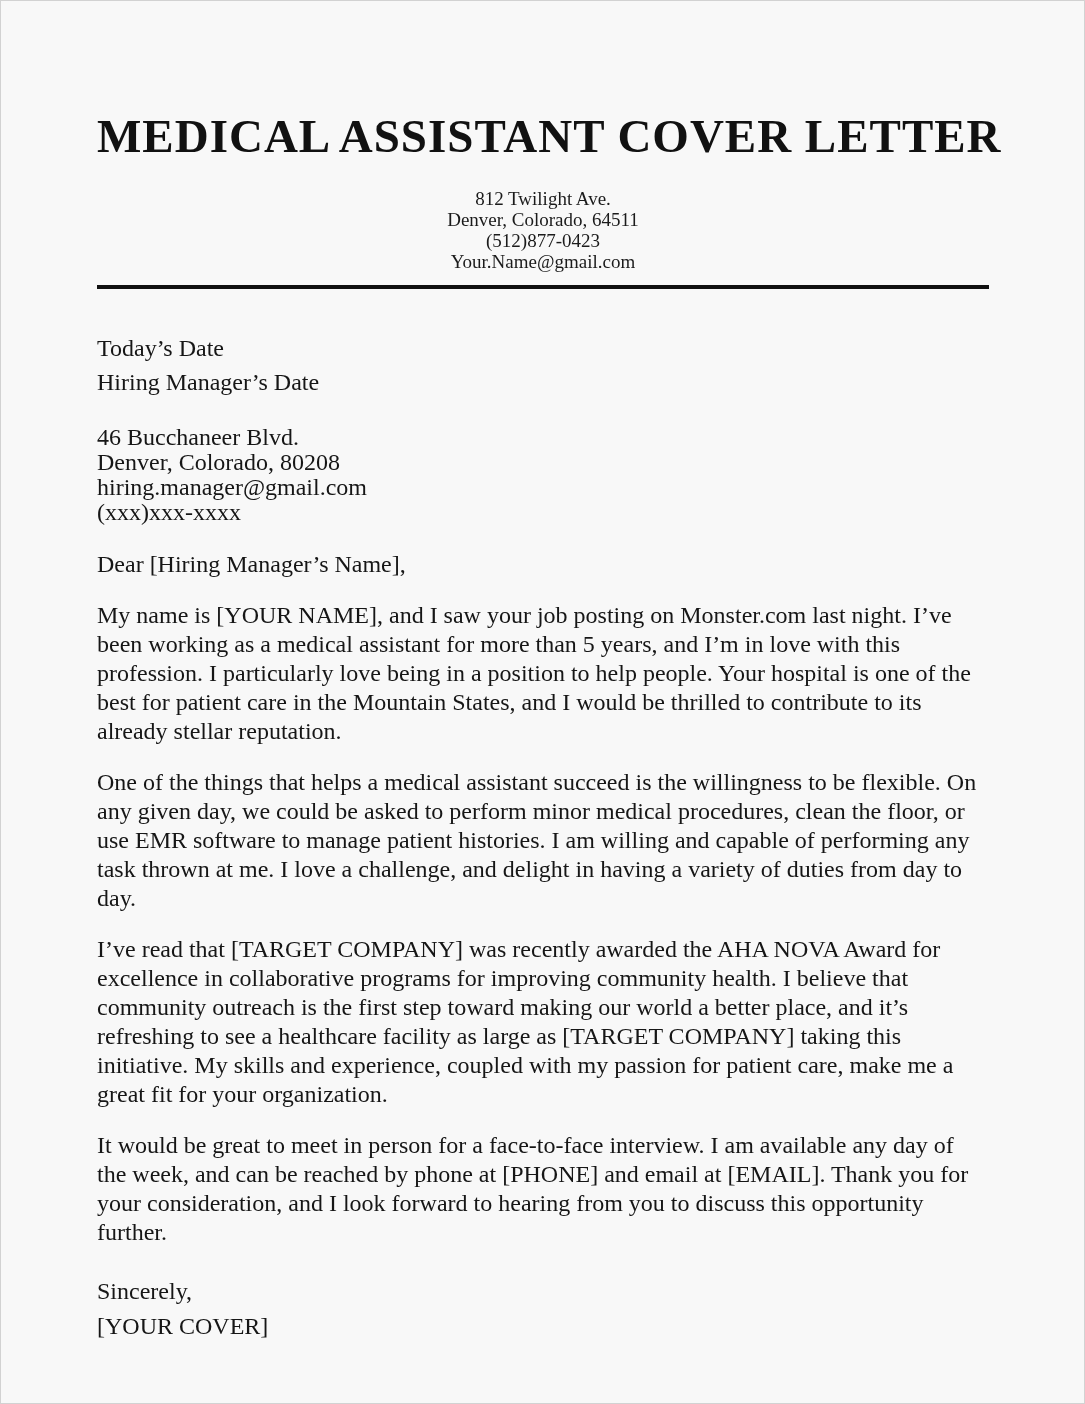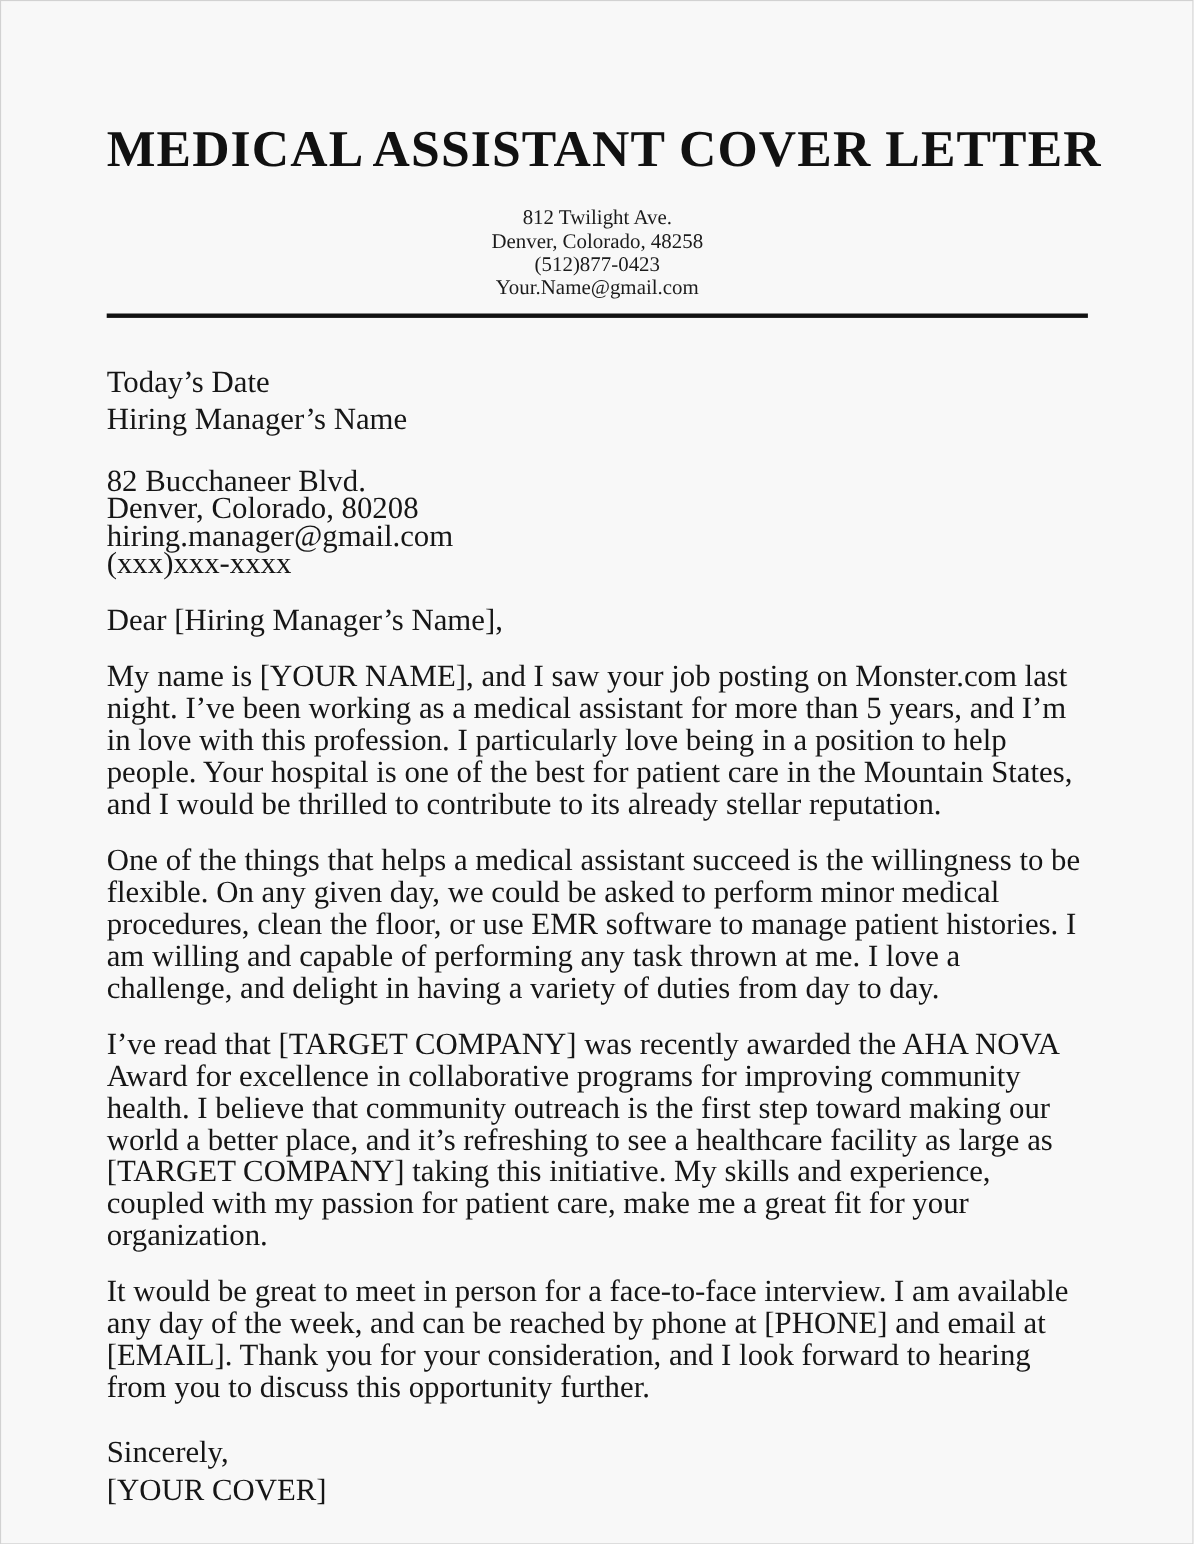--- a/index.html
+++ b/index.html
@@ -41,21 +41,21 @@
   }
   .header-rule {
     height: 4px;
     background: #111111;
     border: none;
     margin: 13px 0 0 0;
   }
   
   .letter-body {
     margin-top: 46px;
-    font-size: 28px;
+    font-size: 24px;
     line-height: 29px;
   }
   .letter-body p {
     margin: 0 0 22px 0;
   }
   p.meta-line {
     margin: 0 0 8px 0;
     line-height: 26px;
   }
   p.meta-line.last {
@@ -78,36 +78,36 @@
 </head>
 <body>
 
 <div class="page">
 
   <header class="letter-header">
     <h1 class="letter-title">MEDICAL ASSISTANT COVER LETTER</h1>
 
     <div class="sender-block">
       <div>812 Twilight Ave.</div>
-      <div>Denver, Colorado, 48258</div>
+      <div>Denver, Colorado, 64511</div>
       <div>(512)877-0423</div>
       <div>Your.Name@gmail.com</div>
     </div>
 
     <div class="header-rule"></div>
   </header>
 
   <main class="letter-body">
 
     <p class="meta-line">Today’s Date</p>
 
-    <p class="meta-line last">Hiring Manager’s Name</p>
+    <p class="meta-line last">Hiring Manager’s Date</p>
 
     <div class="recipient-block">
-      <div>82 Bucchaneer Blvd.</div>
+      <div>46 Bucchaneer Blvd.</div>
       <div>Denver, Colorado, 80208</div>
       <div>hiring.manager@gmail.com</div>
       <div>(xxx)xxx-xxxx</div>
     </div>
 
     <p class="salutation">Dear [Hiring Manager’s Name],</p>
 
     <p>My name is [YOUR NAME], and I saw your job posting on Monster.com last night. I’ve been working as a medical assistant for more than 5 years, and I’m in love with this profession. I particularly love being in a position to help people. Your hospital is one of the best for patient care in the Mountain States, and I would be thrilled to contribute to its already stellar reputation.</p>
 
     <p>One of the things that helps a medical assistant succeed is the willingness to be flexible. On any given day, we could be asked to perform minor medical procedures, clean the floor, or use EMR software to manage patient histories. I am willing and capable of performing any task thrown at me. I love a challenge, and delight in having a variety of duties from day to day.</p>

